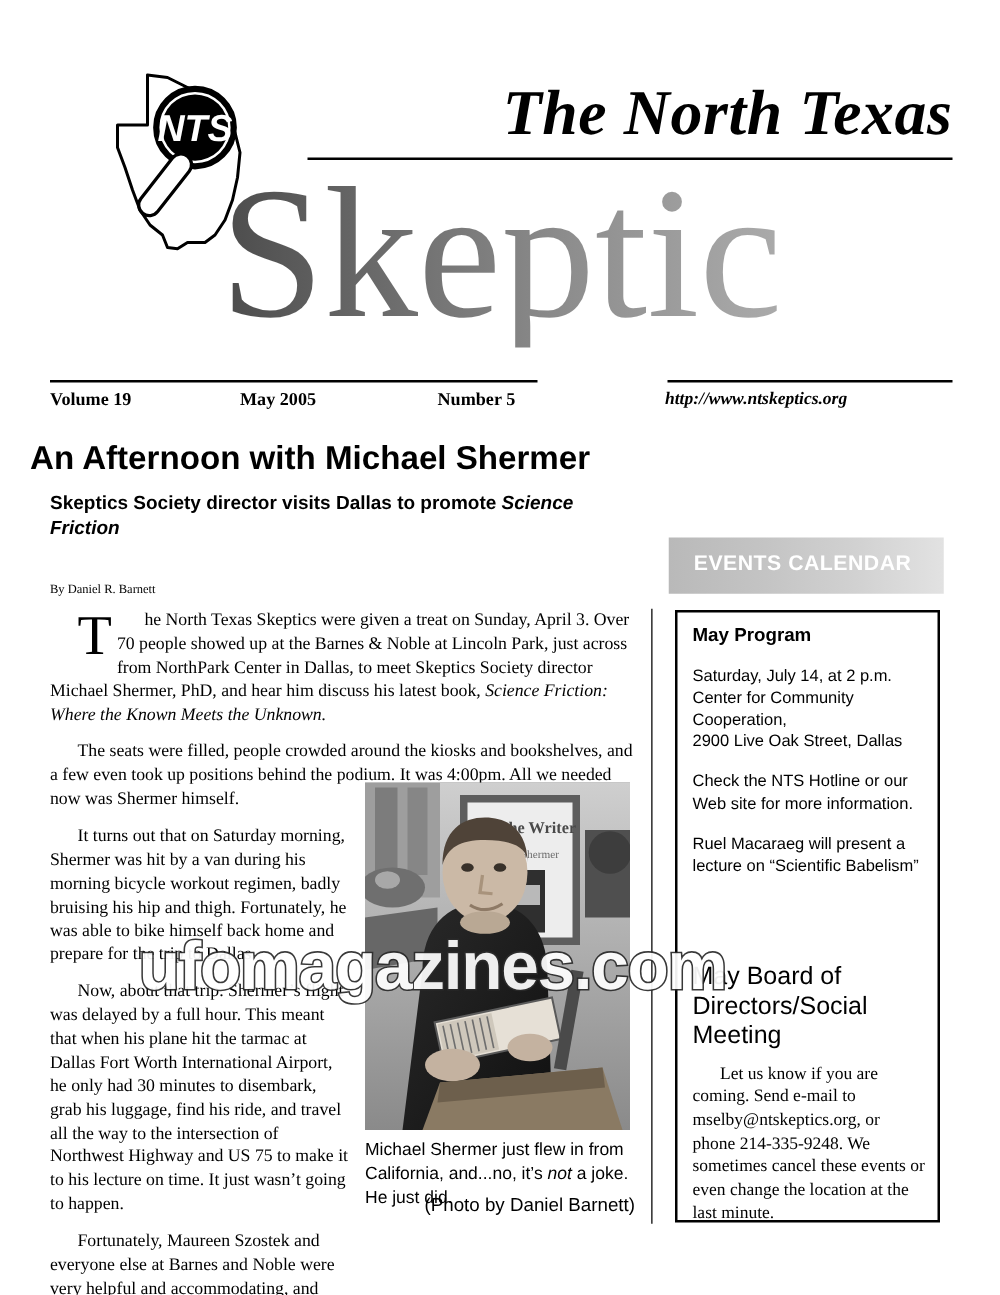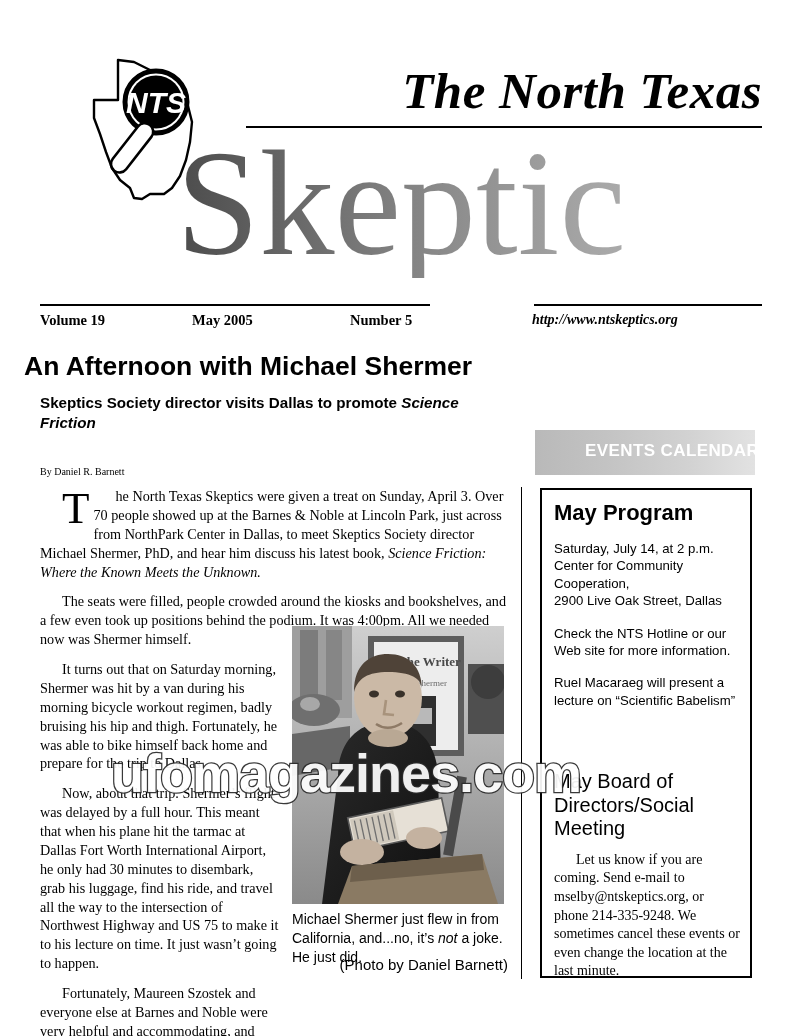--- a/index.html
+++ b/index.html
@@ -253,21 +253,20 @@
   .events-banner-label {
     position: absolute;
     left: 20px;
     top: 11px;
     font-family: "Liberation Sans", sans-serif;
     font-weight: bold;
     font-size: 17px;
     color: #ffffff;
     letter-spacing: 0.4px;
     white-space: nowrap;
-    margin-left: 30px;
   }
 
   .sidebar-box {
     position: absolute;
     left: 540px;
     top: 488px;
     width: 212px;
     height: 490px;
     border: 2px solid #000;
     box-sizing: border-box;
@@ -276,21 +275,21 @@
   .sb-inner {
     position: absolute;
     left: 12px;
     top: 10px;
     width: 186px;
   }
 
   .sb-h {
     font-family: "Liberation Sans", sans-serif;
     font-weight: bold;
-    font-size: 22px;
+    font-size: 15px;
     line-height: 1.18;
     margin: 0 0 14px 0;
   }
   .sb-h2 {
     font-family: "Liberation Sans", sans-serif;
     font-weight: normal;
     font-size: 20px;
     line-height: 1.18;
     margin: 12px 0 10px 0;
   }

